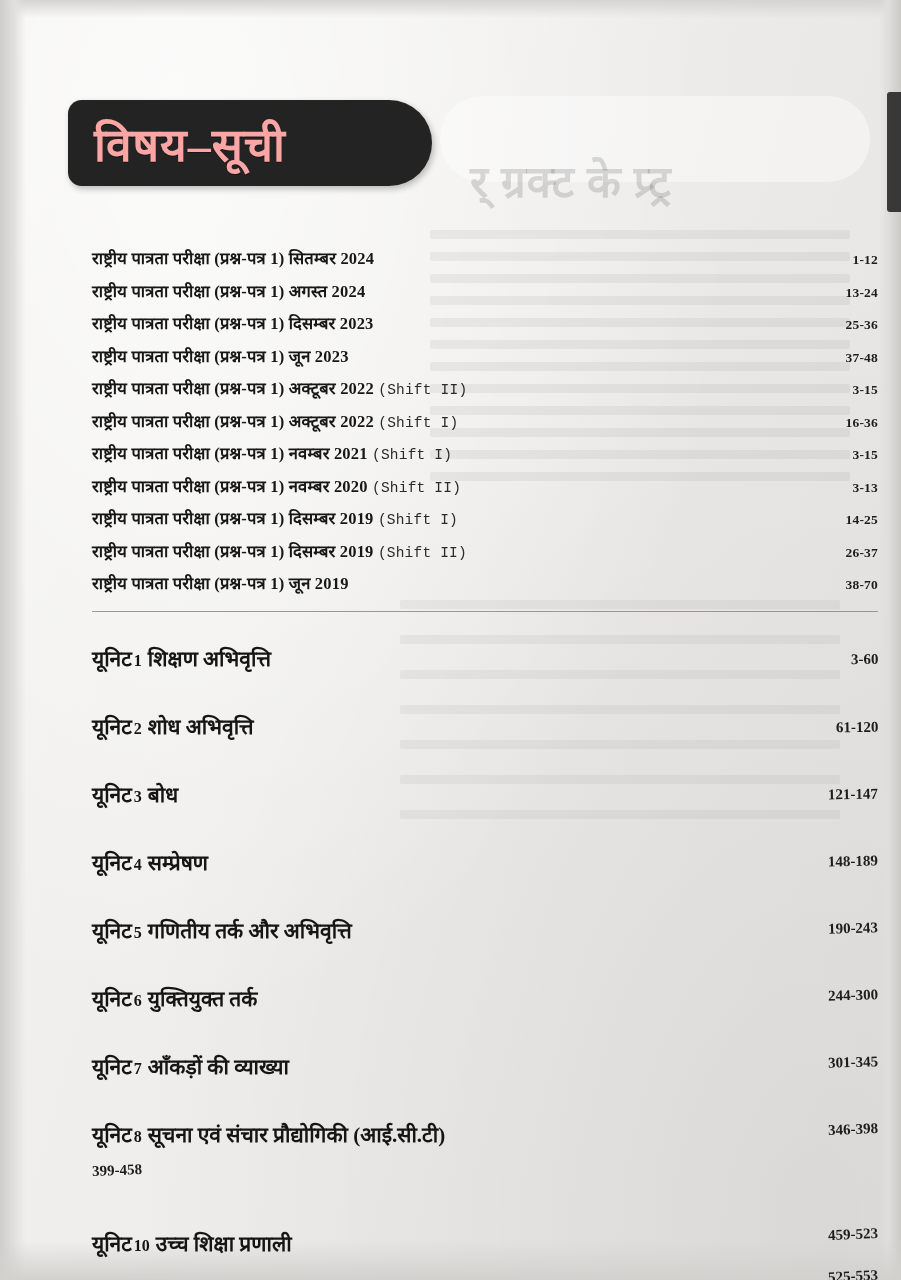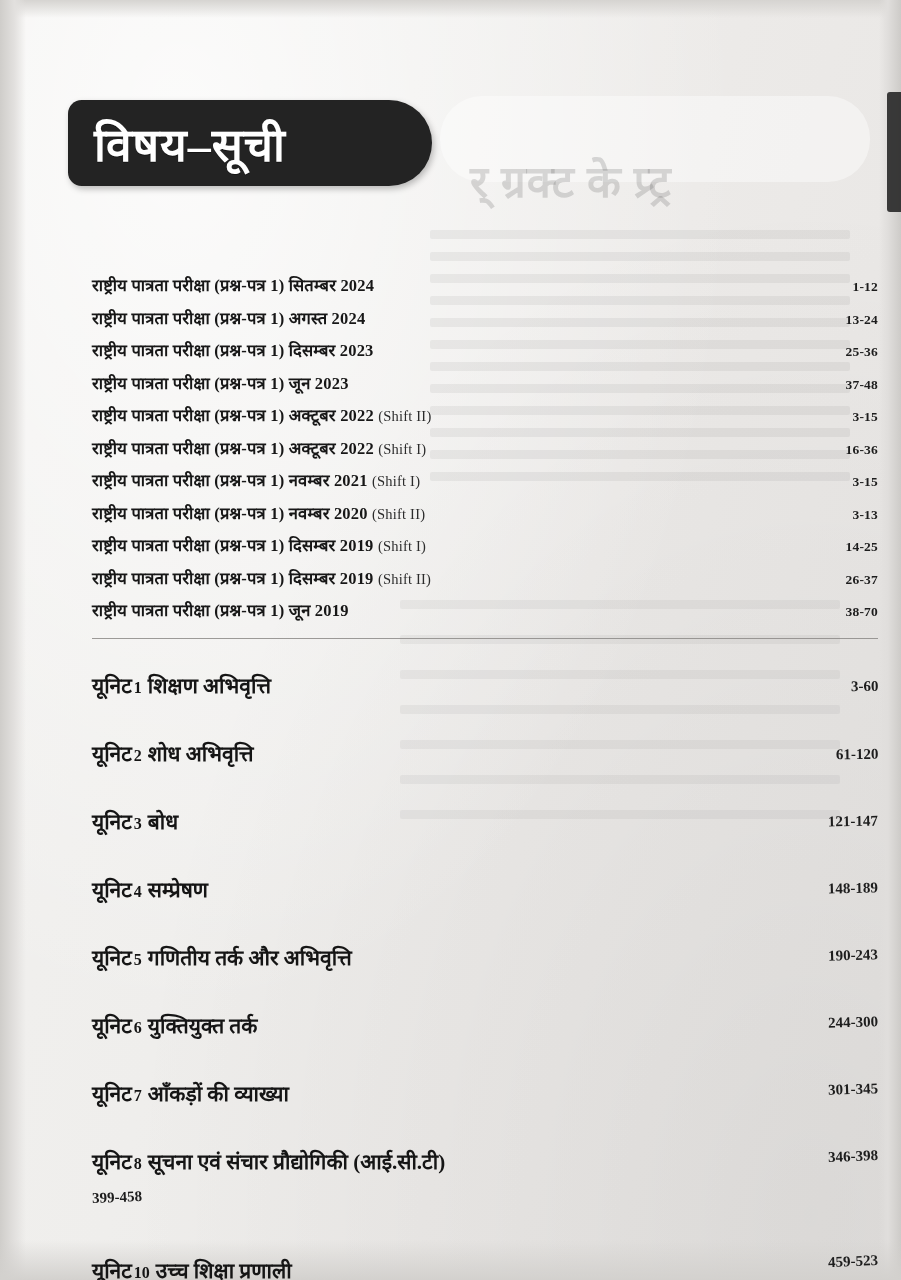--- a/index.html
+++ b/index.html
@@ -132,40 +132,39 @@
     top: 100px;
     width: 364px;
     height: 86px;
     background: #232323;
     border-radius: 14px 44px 44px 14px;
     display: flex;
     align-items: center;
     box-shadow: 2px 3px 6px rgba(0,0,0,0.25);
   }
   .title-badge .title-text {
-    color: #ffffff;
+    color: #fca5a5;
     font-size: 46px;
     font-weight: 700;
     letter-spacing: 1px;
     padding-left: 26px;
     font-family: "Liberation Serif", serif;
     text-shadow: 0 1px 0 rgba(0,0,0,0.4);
   }
 
   
   .content {
     position: absolute;
     left: 92px;
     top: 246px;
     width: 786px;
   }
 
   .papers {
     width: 100%;
-    margin-top: 27px;
   }
   .row {
     display: flex;
     align-items: baseline;
     justify-content: space-between;
     color: #1c1c1c;
   }
   .papers .row {
     margin-bottom: 9.5px;
   }
@@ -173,20 +172,21 @@
     font-size: 16.5px;
     font-weight: 700;
     letter-spacing: 0.2px;
     color: #171717;
     white-space: nowrap;
   }
   .papers .row-label .shift {
     font-weight: 400;
     font-size: 14.5px;
     color: #2b2b2b;
+    font-family: Liberation Mono, monospace;
   }
   .papers .row-pages {
     font-size: 13.5px;
     font-weight: 700;
     color: #1d1d1d;
     white-space: nowrap;
     letter-spacing: 0.2px;
   }
 
   .divider {

